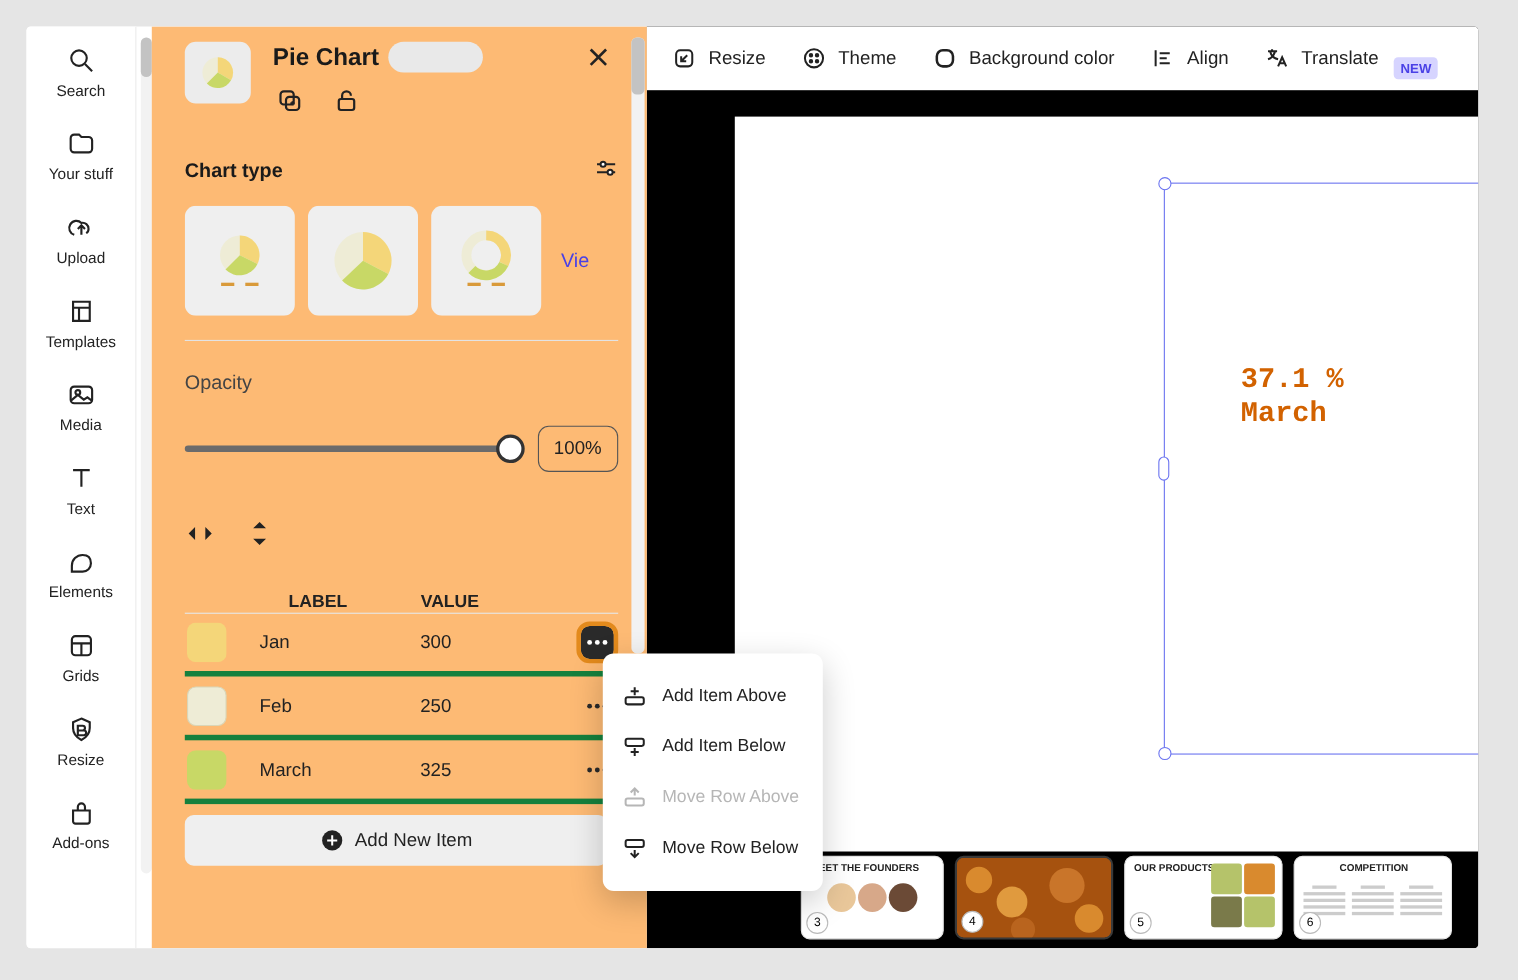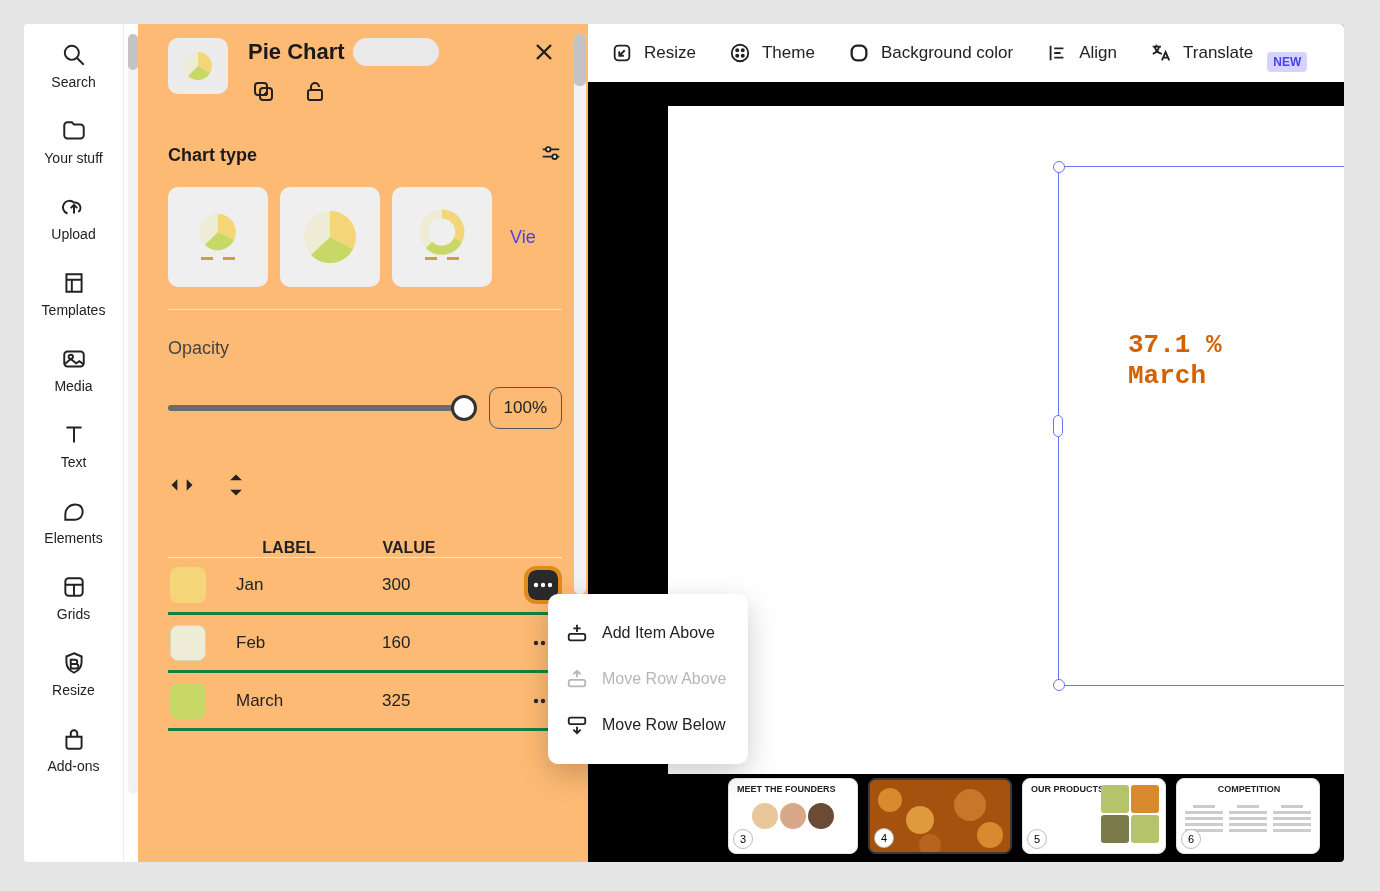--- a/index.html
+++ b/index.html
@@ -126,21 +126,21 @@
 
   .flip-row { display:flex; gap:26px; margin-top:42px; }
   .flip-row .ico { width:28px; height:28px; cursor:pointer;}
 
   
   .data-head { display:flex; margin-top:40px; font-weight:700; font-size:16px; color:#222; }
   .col-sw { width:56px; }
   .col-lbl { width:130px; text-align:center; }
   .col-val { width:110px; text-align:center; }
   .col-more { flex:1; }
-  .data-row { display:flex; align-items:center; height:58px; border-bottom:3px solid #15803d; }
+  .data-row { display:flex; align-items:center; height:58px; border-bottom:5px solid #15803d; }
   .data-row:first-of-type { border-top:1px solid #e7e7e7; }
   .sw { width:36px; height:36px; border-radius:8px; margin-left:2px;}
   .rlabel { width:130px; padding-left:12px; font-size:17px; color:#222;}
   .rvalue { width:110px; text-align:left; padding-left:28px; font-size:17px; color:#222;}
   .rmore {
     margin-left:auto; margin-right:4px;
     width:30px; height:30px;
     display:flex; align-items:center; justify-content:center;
     border-radius:8px; cursor:pointer;
   }
@@ -457,21 +457,21 @@
                 <circle cx="10" cy="3" r="2.2"></circle>
                 <circle cx="17" cy="3" r="2.2"></circle>
               </svg>
     </div>
           </div>
           <div class="data-row">
     <div class="col-sw">
               <div class="sw" style="background:#eeecd6; border:1px solid #d9d6b8"></div>
             </div>
     <div class="rlabel">Feb</div>
-    <div class="rvalue">160</div>
+    <div class="rvalue">250</div>
     <div class="rmore ">
       <svg width="20" height="6" viewBox="0 0 20 6">
                 <circle cx="3" cy="3" r="2.2"></circle>
                 <circle cx="10" cy="3" r="2.2"></circle>
                 <circle cx="17" cy="3" r="2.2"></circle>
               </svg>
     </div>
           </div>
           <div class="data-row">
     <div class="col-sw">
@@ -482,20 +482,27 @@
     <div class="rmore ">
       <svg width="20" height="6" viewBox="0 0 20 6">
                 <circle cx="3" cy="3" r="2.2"></circle>
                 <circle cx="10" cy="3" r="2.2"></circle>
                 <circle cx="17" cy="3" r="2.2"></circle>
               </svg>
     </div>
           </div>
         </div>
 
+      <div class="add-new">
+        <svg width="22" height="22" viewBox="0 0 24 24">
+            <circle cx="12" cy="12" r="10" fill="#222"></circle>
+            <path d="M12 7v10M7 12h10" stroke="#fff" stroke-width="2"></path>
+          </svg>
+        <span>Add New Item</span>
+      </div>
 
     </div>
     <div class="panel-scrollcol">
         <div class="panel-scroll"></div>
       </div>
   </div>
 
   <div class="right">
     <div class="toolbar">
       <div class="tb-item">
@@ -630,20 +637,29 @@
 <div class="ctx-menu" id="ctx">
     <div class="ctx-item">
       <span class="ctx-ico">
         <svg width="22" height="22" viewBox="0 0 24 24" fill="none" stroke="currentColor" stroke-width="2">
           <rect x="3" y="13" width="18" height="7" rx="2"></rect>
           <path d="M8 7h8M12 3v8"></path>
         </svg>
       </span>
       <span>Add Item Above</span>
     </div>
+    <div class="ctx-item">
+      <span class="ctx-ico">
+        <svg width="22" height="22" viewBox="0 0 24 24" fill="none" stroke="currentColor" stroke-width="2">
+          <rect x="3" y="4" width="18" height="7" rx="2"></rect>
+          <path d="M8 17h8M12 13v8"></path>
+        </svg>
+      </span>
+      <span>Add Item Below</span>
+    </div>
     <div class="ctx-item disabled">
       <span class="ctx-ico">
         <svg width="22" height="22" viewBox="0 0 24 24" fill="none" stroke="currentColor" stroke-width="2">
           <rect x="3" y="13" width="18" height="7" rx="2"></rect>
           <path d="M12 10V3M8 7l4-4 4 4"></path>
         </svg>
       </span>
       <span>Move Row Above</span>
     </div>
     <div class="ctx-item">

